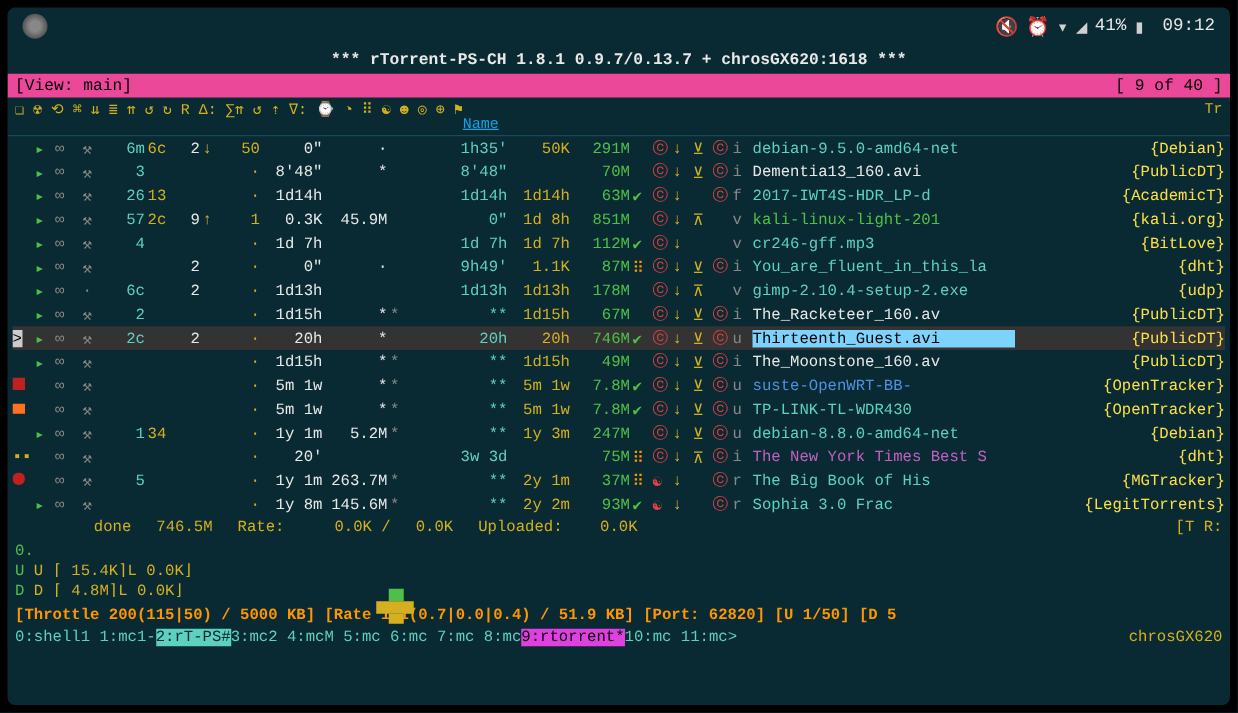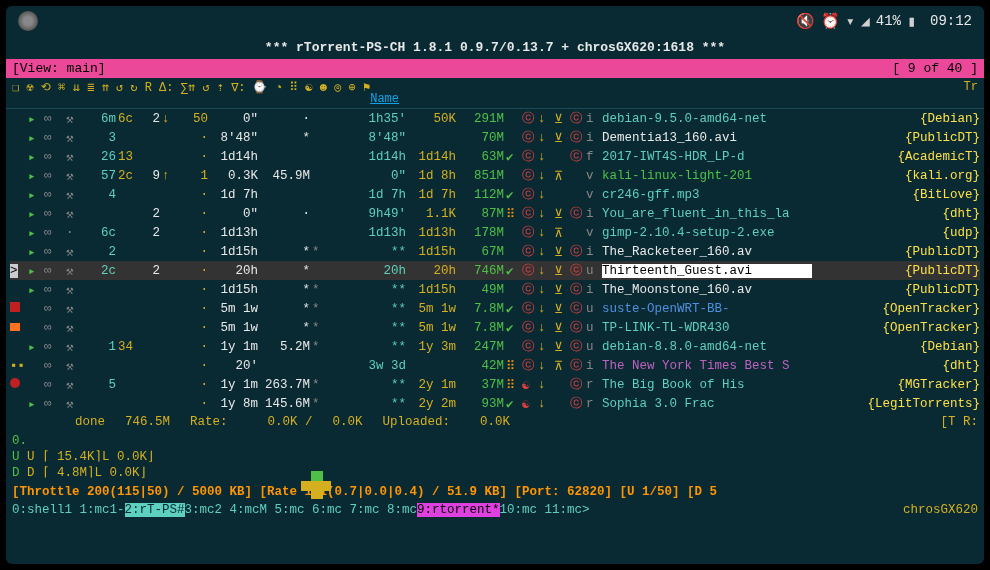--- a/index.html
+++ b/index.html
@@ -79,21 +79,21 @@
 .c-yellow { color: #d4b020; }
 .c-cyan { color: #5dd0c0; }
 .c-green { color: #4ec048; }
 .c-red { color: #e04040; }
 .c-white { color: #e8e8e8; }
 .c-blue { color: #5090e0; }
 .c-magenta { color: #c060c0; font-family: Liberation Mono, monospace; }
 .c-orange { color: #ff9500; }
 .tr-name { overflow: hidden; }
 .tr-tracker { color: #fde047; text-align: right; }
-.name-hl { background: #ffffff; color: #000; }
+.name-hl { background: #7dd3fc; color: #000; }
 .marker-red { background: #c02020; width: 10px; height: 10px; display: inline-block; }
 .footer-done {
   padding: 2px 6px;
   display: flex;
   gap: 20px;
   font-size: 12.5px;
 }
 .footer-done span { color: #d4b020; }
 .ud-block {
   padding: 2px 6px;
@@ -512,21 +512,21 @@
     <span class="c-yellow"></span>
     <span class="c-white ar"></span>
     <span class="c-yellow"></span>
     <span class="c-yellow ar">·</span>
     <span class="c-white ar">20′</span>
     <span class="c-white ar"></span>
     <span class="c-gray"></span>
     <span class="c-gray"></span>
     <span class="c-cyan ar">3w 3d</span>
     <span class="c-yellow ar"></span>
-    <span class="c-green ar">42M</span>
+    <span class="c-green ar">75M</span>
     <span class="c-orange">⠿</span>
     <span class="c-red">ⓒ</span>
     <span class="c-yellow">↓</span>
     <span class="c-yellow">⊼</span>
     <span class="c-red">ⓒ</span>
     <span class="c-gray">i</span>
     <span class="c-magenta tr-name">The New York Times Best S</span>
     <span class="tr-tracker">{dht}</span>
   </div>
       <div class="row">

